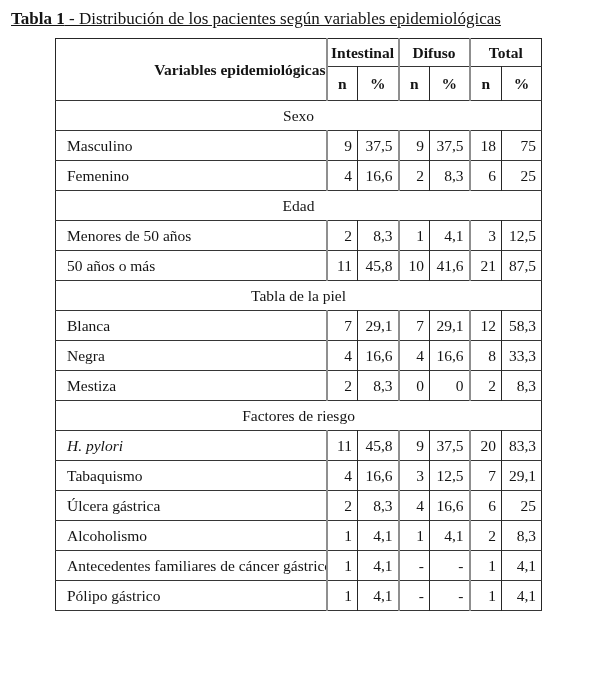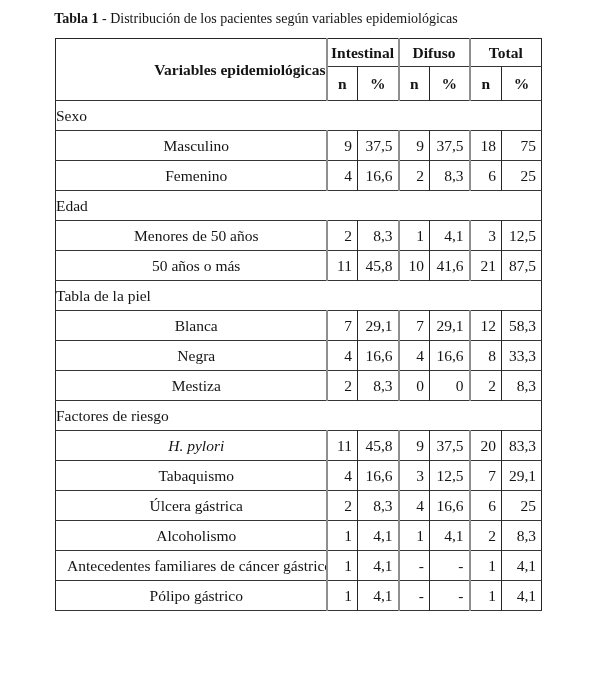--- a/index.html
+++ b/index.html
@@ -16,22 +16,23 @@
   }
   .page {
     box-sizing: border-box;
     width: 600px;
     height: 681px;
     padding-top: 3px;
   }
   .caption {
     width: 512px;
     text-align: center;
-    font-size: 14px;
+    font-size: 17px;
     line-height: 31px;
+    text-decoration: underline;
   }
   .caption .bold {
     font-weight: bold;
   }
   table.data-table {
     border-collapse: collapse;
     table-layout: fixed;
     width: 486px;
     margin: 4px 0 0 55px;
     border: 1.6px solid #262626;
@@ -62,24 +63,25 @@
     text-align: center;
     height: 34px;
   }
   td.gsep {
     border-left: 2.5px solid #8f8f8f;
   }
   td.vthin {
     border-left: 1px solid #262626;
   }
   td.section-cell {
+    text-align: center;
     height: 30px;
   }
   td.label-cell {
-    text-align: center;
+    text-align: left;
     padding-left: 11px;
     height: 30px;
   }
   td.label-cell.it {
     font-style: italic;
     margin-top: 32px;
   }
   td.num-cell {
     text-align: right;
     padding-right: 5px;

